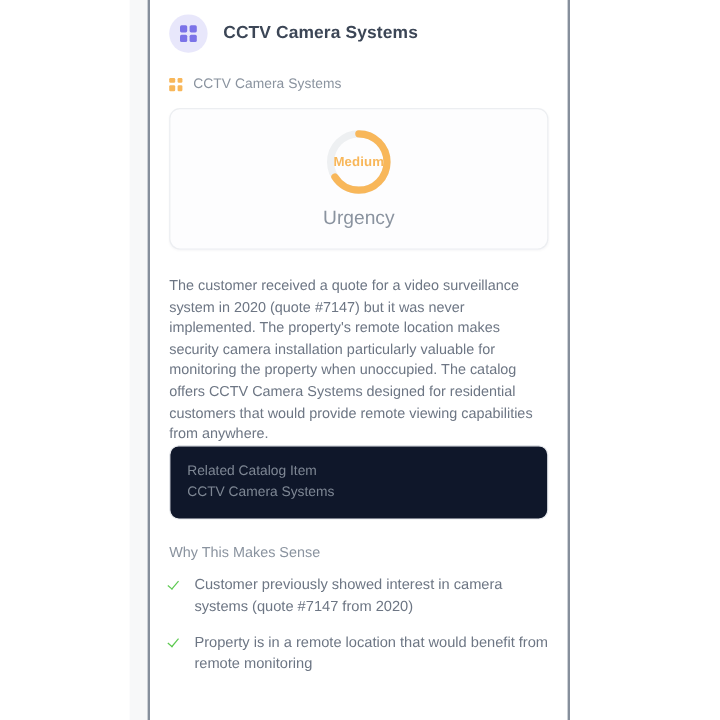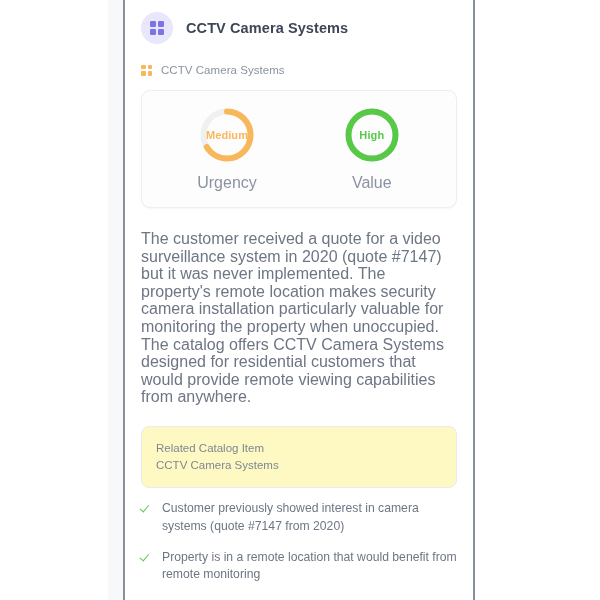--- a/index.html
+++ b/index.html
@@ -177,35 +177,34 @@
   }
   .gauge-name {
     margin-top: 10px;
     font-size: 16px;
     color: #8a939f;
   }
 
   
   .body-text {
     margin-top: 22px;
-    font-size: 16px;
+    font-size: 12px;
     line-height: 17.6px;
     color: #6d7684;
   }
 
   
   .related-card {
-    margin-top: 20px;
     border: 1px solid #e9ebef;
     border-radius: 8px;
     padding: 13px 14px;
     display: flex;
     align-items: center;
     justify-content: space-between;
-    background: #fef9c3;
+    background: #0f172a;
   }
   .related-lines { line-height: 1.5; }
   .related-kicker { font-size: 11.5px; color: #7e8794; }
   .related-name { font-size: 11.5px; color: #7e8794; }
   .view-btn {
     background: #e9e8fb;
     color: #7b73e8;
     border: none;
     border-radius: 5px;
     font-size: 11px;
@@ -290,42 +289,33 @@
           <div class="ring-wrap">
             <svg width="58" height="58" viewBox="0 0 58 58">
               <circle cx="29" cy="29" r="23.5" fill="none" stroke="#eef0f2" stroke-width="6"></circle>
               <circle id="arc-urgency" cx="29" cy="29" r="23.5" fill="none" stroke="#f8b75a" stroke-width="6" stroke-linecap="round" stroke-dasharray="97.45 51.20"></circle>
             </svg>
             <div class="ring-label" style="color:#f8b75a">Medium</div>
           </div>
           <div class="gauge-name">Urgency</div>
         </div>
 
-        <div class="gauge">
-          <div class="ring-wrap">
-            <svg width="58" height="58" viewBox="0 0 58 58">
-              <circle cx="29" cy="29" r="23.5" fill="none" stroke="#eef0f2" stroke-width="6"></circle>
-              <circle id="arc-value" cx="29" cy="29" r="23.5" fill="none" stroke="#58c947" stroke-width="6" stroke-linecap="butt" stroke-dasharray="147.65 1.00"></circle>
-            </svg>
-            <div class="ring-label" style="color:#58c947">High</div>
-          </div>
-          <div class="gauge-name">Value</div>
-        </div>
 
       </div>
 
       <div class="body-text">The customer received a quote for a video surveillance system in 2020 (quote #7147) but it was never implemented. The property's remote location makes security camera installation particularly valuable for monitoring the property when unoccupied. The catalog offers CCTV Camera Systems designed for residential customers that would provide remote viewing capabilities from anywhere.</div>
 
       <div class="related-card">
         <div class="related-lines">
           <div class="related-kicker">Related Catalog Item</div>
           <div class="related-name">CCTV Camera Systems</div>
         </div>
       </div>
 
+      <div class="why-title">Why This Makes Sense</div>
 
       <div class="why-list">
         <div class="why-item">
           <span class="check"></span>
           <span class="why-text">Customer previously showed interest in camera systems (quote #7147 from 2020)</span>
         </div>
         <div class="why-item">
           <span class="check"></span>
           <span class="why-text">Property is in a remote location that would benefit from remote monitoring</span>
         </div>

